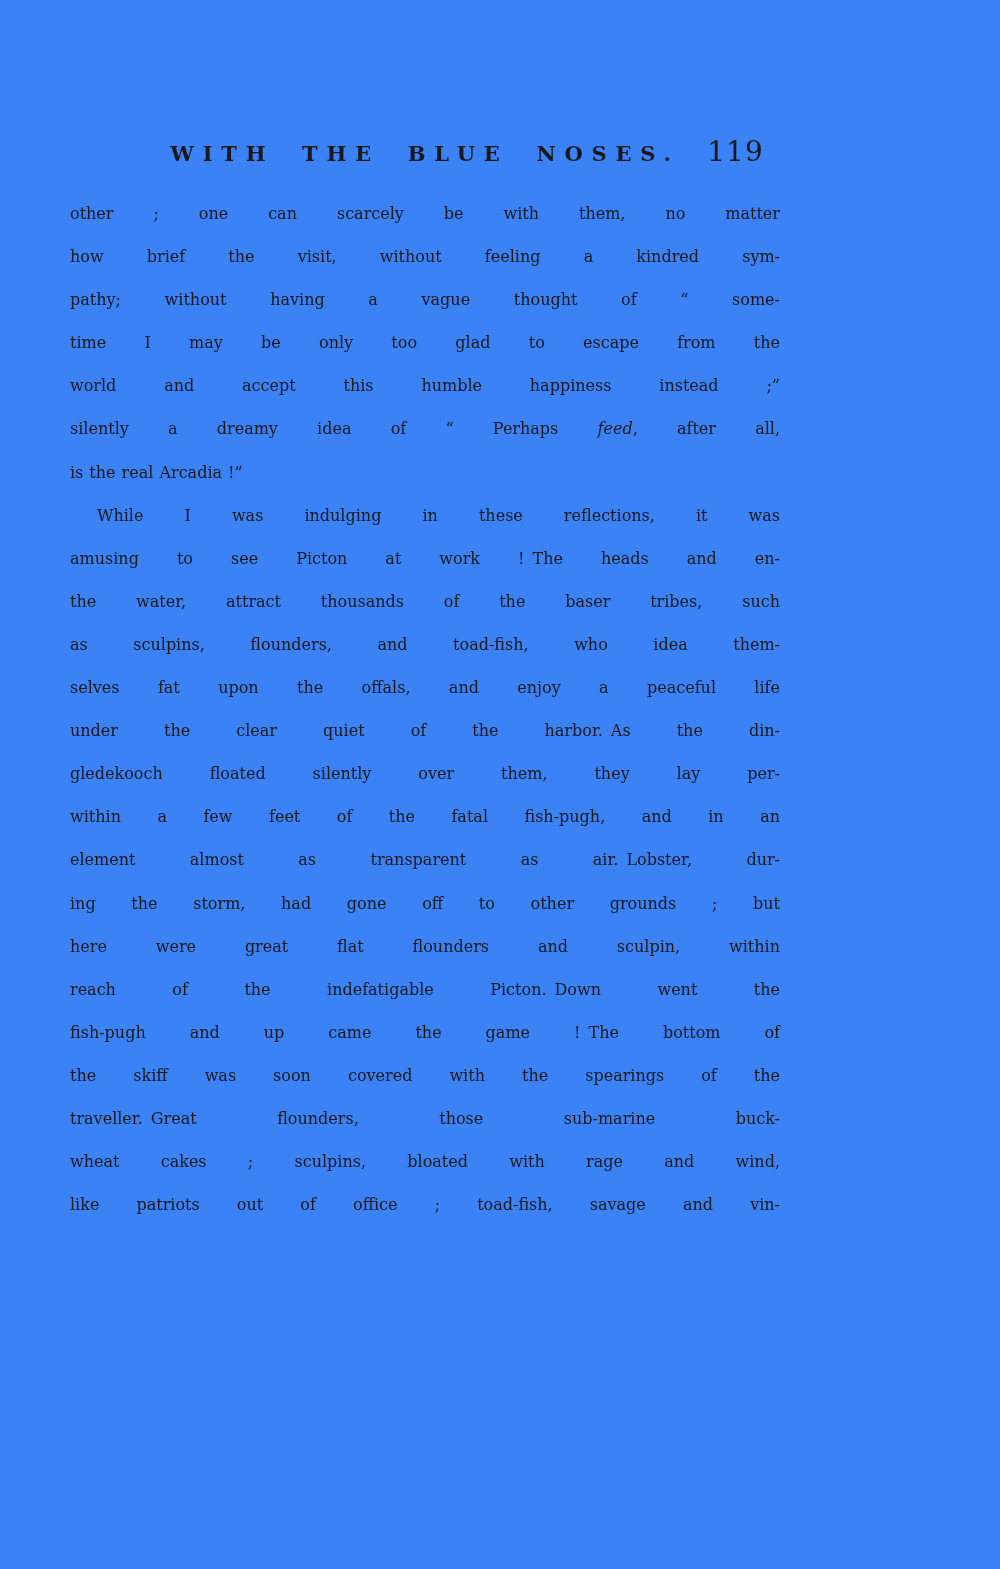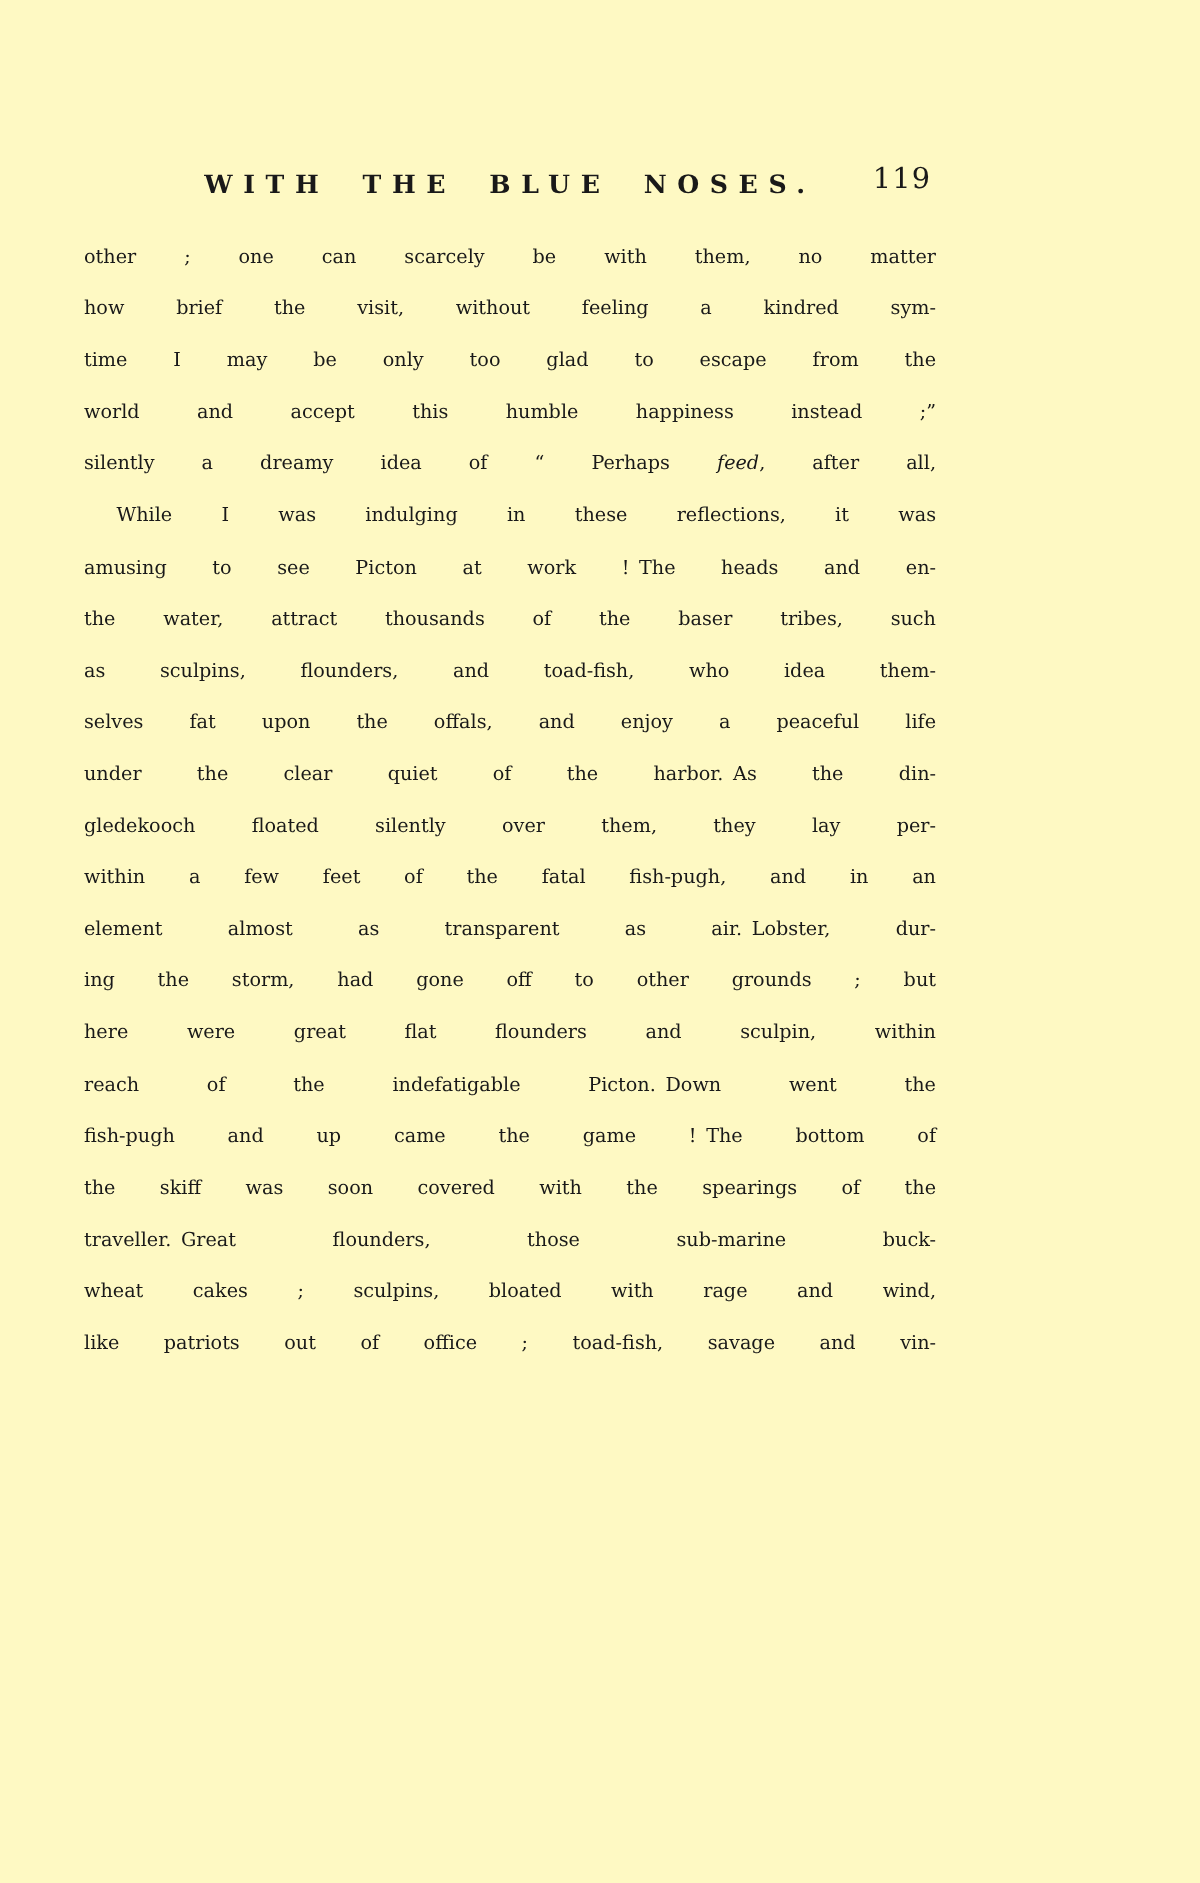--- a/index.html
+++ b/index.html
@@ -1,20 +1,20 @@
 <!DOCTYPE html>
 <html><head>
 <meta charset="utf-8">
 <style>
   html, body { margin: 0; padding: 0; background: #ffffff; }
   .page {
     position: relative;
     width: 1000px;
     height: 1569px;
-    background: #fef9c3;
+    background: #3b82f6;
     font-family: "DejaVu Serif", serif;
     color: #191919;
     overflow: hidden;
   }
   .page-header {
     position: absolute;
     top: 140px;
     left: 72px;
     width: 706px;
     height: 36px;
@@ -26,23 +26,23 @@
     top: 1px;
     text-align: center;
     font-size: 21px;
     font-weight: 700;
     letter-spacing: 0.42em;
     word-spacing: 0.55em;
     white-space: nowrap;
   }
   .page-number {
     position: absolute;
-    right: 2px;
+    right: 14px;
     top: -5px;
-    font-size: 24px;
+    font-size: 28px;
     letter-spacing: 0.04em;
   }
   .page-body {
     position: absolute;
     left: 70px;
     top: 192px;
     width: 710px;
     font-size: 16px;
     line-height: 43.1px;
     word-spacing: 0.06em;
@@ -62,23 +62,25 @@
 <body>
 
 <div class="page">
   <div class="page-header">
     <div class="running-title">WITH THE BLUE NOSES.</div>
     <div class="page-number">119</div>
   </div>
   <div class="page-body">
       <div class="line"><span>other ; one can scarcely be with them, no matter</span></div>
       <div class="line"><span>how brief the visit, without feeling a kindred sym-</span></div>
+      <div class="line"><span>pathy; without having a vague thought of “ some-</span></div>
       <div class="line"><span>time I may be only too glad to escape from the</span></div>
       <div class="line"><span>world and accept this humble happiness instead ;”</span></div>
       <div class="line"><span>silently a dreamy idea of “ Perhaps </span><span class="it">feed</span><span>, after all,</span></div>
+      <div class="line flush-left"><span>is the real Arcadia !”</span></div>
       <div class="line indent"><span>While I was indulging in these reflections, it was</span></div>
       <div class="line"><span>amusing to see Picton at work ! The heads and en-</span></div>
       <div class="line"><span>the water, attract thousands of the baser tribes, such</span></div>
       <div class="line"><span>as sculpins, flounders, and toad-fish, who idea them-</span></div>
       <div class="line"><span>selves fat upon the offals, and enjoy a peaceful life</span></div>
       <div class="line"><span>under the clear quiet of the harbor. As the din-</span></div>
       <div class="line"><span>gledekooch floated silently over them, they lay per-</span></div>
       <div class="line"><span>within a few feet of the fatal fish-pugh, and in an</span></div>
       <div class="line"><span>element almost as transparent as air. Lobster, dur-</span></div>
       <div class="line"><span>ing the storm, had gone off to other grounds ; but</span></div>

